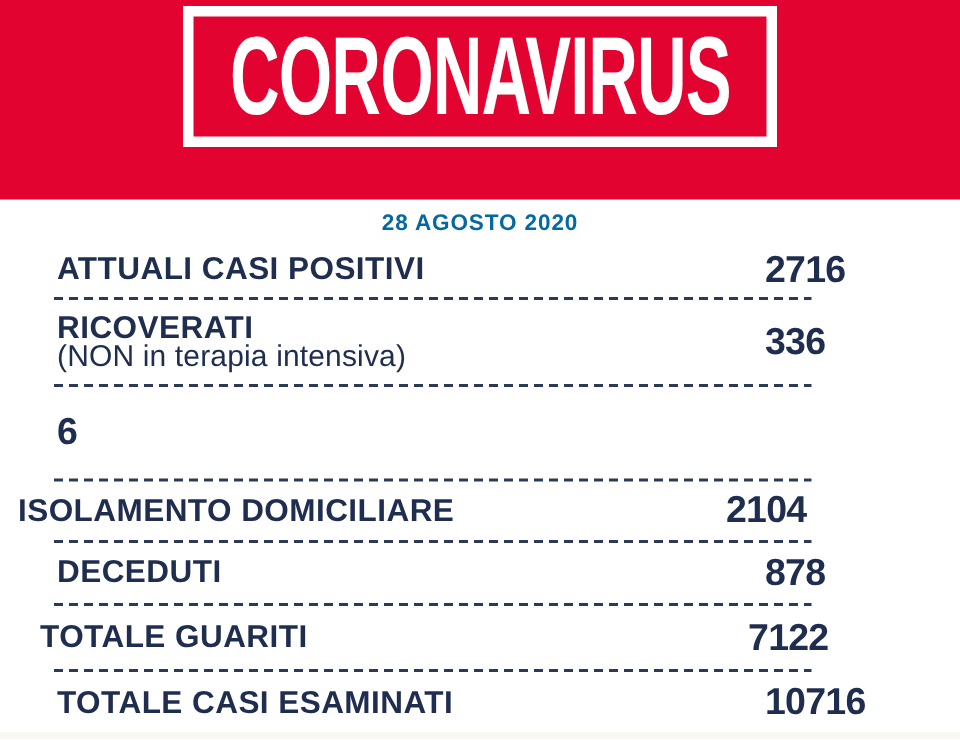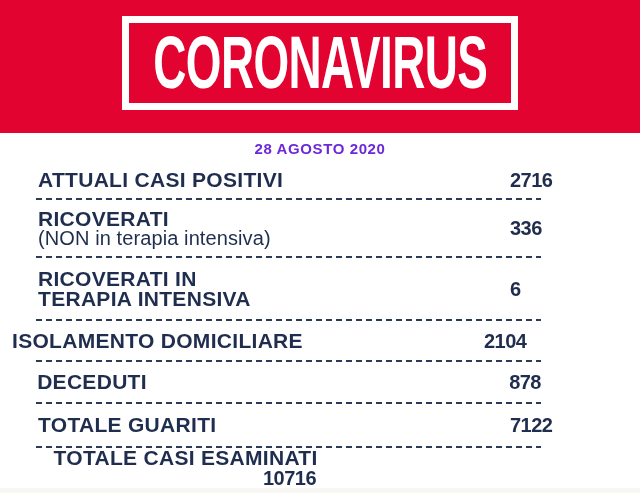--- a/index.html
+++ b/index.html
@@ -11,21 +11,21 @@
     overflow: hidden;
   }
   
   .banner {
     height: 133px;
     background: #E20330;
     position: relative;
   }
   .logo-frame {
     position: absolute;
-    left: 122px; top: 16px;
+    left: 122px; top: 4px;
     width: 396px; height: 94px;
     border: 7px solid #ffffff;
     box-sizing: border-box;
     display: flex; align-items: center; justify-content: center;
   }
   .logo-text {
     color: #ffffff;
     font-weight: bold;
     font-size: 74px;
     letter-spacing: -1px;
@@ -35,60 +35,60 @@
     line-height: 1;
   }
   
   .date-bar {
     height: 29px;
     display: flex; align-items: center; justify-content: center;
     padding-top: 2px;
     box-sizing: border-box;
   }
   .date-text {
-    color: #6d28d9;
+    color: #0369a1;
     font-weight: bold;
     font-size: 15px;
     letter-spacing: 0.6px;
   }
   
   .stats { width: 583px; }
   .row {
     display: flex;
     align-items: center;
     padding-left: 38px;
     padding-right: 42px;
     box-sizing: border-box;
   }
   .h36 { height: 36px; }
   .h56 { height: 56px; }
   .h61 { height: 61px; }
   .h39 { height: 39px; padding-left: 12px; }
-  .h40 { height: 40px; justify-content: flex-end; }
-  .h42 { height: 42px; }
-  .h41 { height: 41px; flex-direction: column; }
+  .h40 { height: 40px; }
+  .h42 { height: 42px; justify-content: center; }
+  .h41 { height: 41px; }
   .label-wrap { width: 472px; flex: none; }
   .label {
     color: #1F2D4E;
     font-weight: bold;
     font-size: 21px;
     line-height: 20px;
     letter-spacing: 0.3px;
   }
   .sublabel {
     color: #1F2D4E;
     font-size: 20px;
     line-height: 17px;
     margin-top: 1px;
     letter-spacing: 0.1px;
   }
   .value {
     color: #1F2D4E;
     font-weight: bold;
-    font-size: 20px;
+    font-size: 25px;
     letter-spacing: -0.5px;
     line-height: 1;
     white-space: nowrap;
   }
   .sep {
     height: 2px;
     margin: 0 42px 0 36px;
     background: repeating-linear-gradient(90deg,
       #2B3A57 0px, #2B3A57 6px,
       transparent 6px, transparent 10px);
@@ -128,24 +128,20 @@
     <div class="row h56">
       <div class="label-wrap">
         <div class="label">RICOVERATI</div>
         <div class="sublabel">(NON in terapia intensiva)</div>
       </div>
       <div class="value">336</div>
     </div>
     <div class="sep"></div>
 
     <div class="row h61">
-      <div class="label-wrap">
-        <div class="label">RICOVERATI IN</div>
-        <div class="label">TERAPIA INTENSIVA</div>
-      </div>
       <div class="value">6</div>
     </div>
     <div class="sep"></div>
 
     <div class="row h39">
       <div class="label-wrap">
         <div class="label">ISOLAMENTO DOMICILIARE</div>
       </div>
       <div class="value">2104</div>
     </div>

